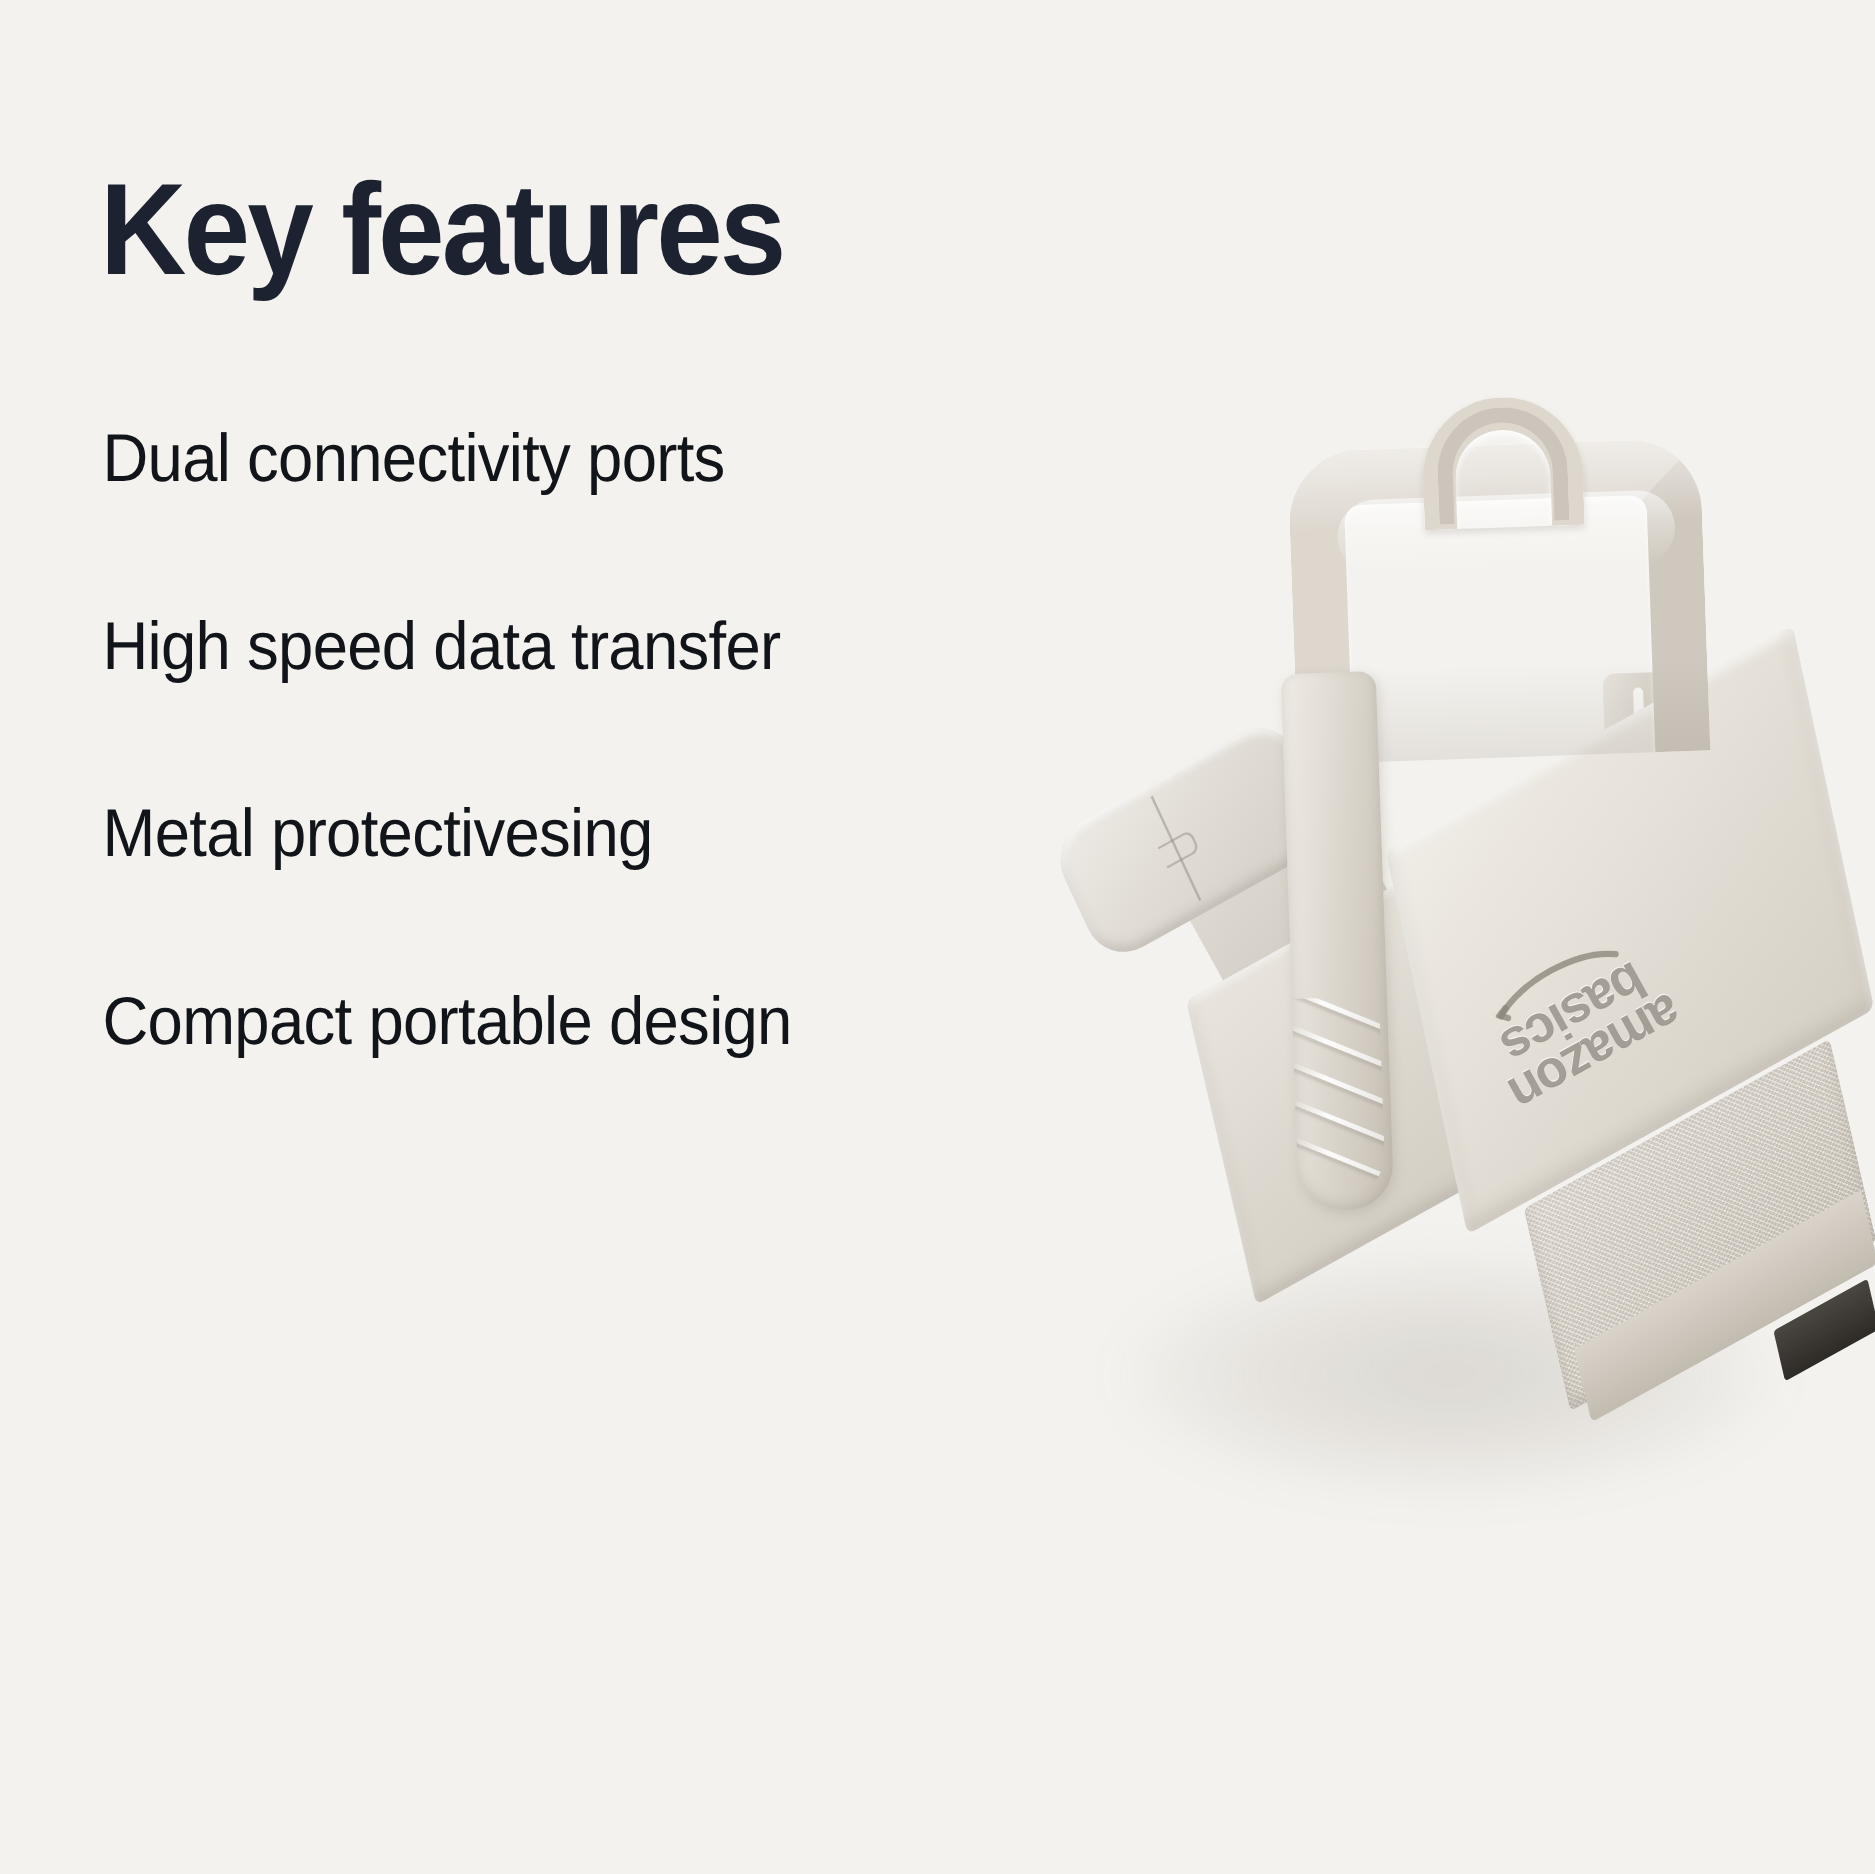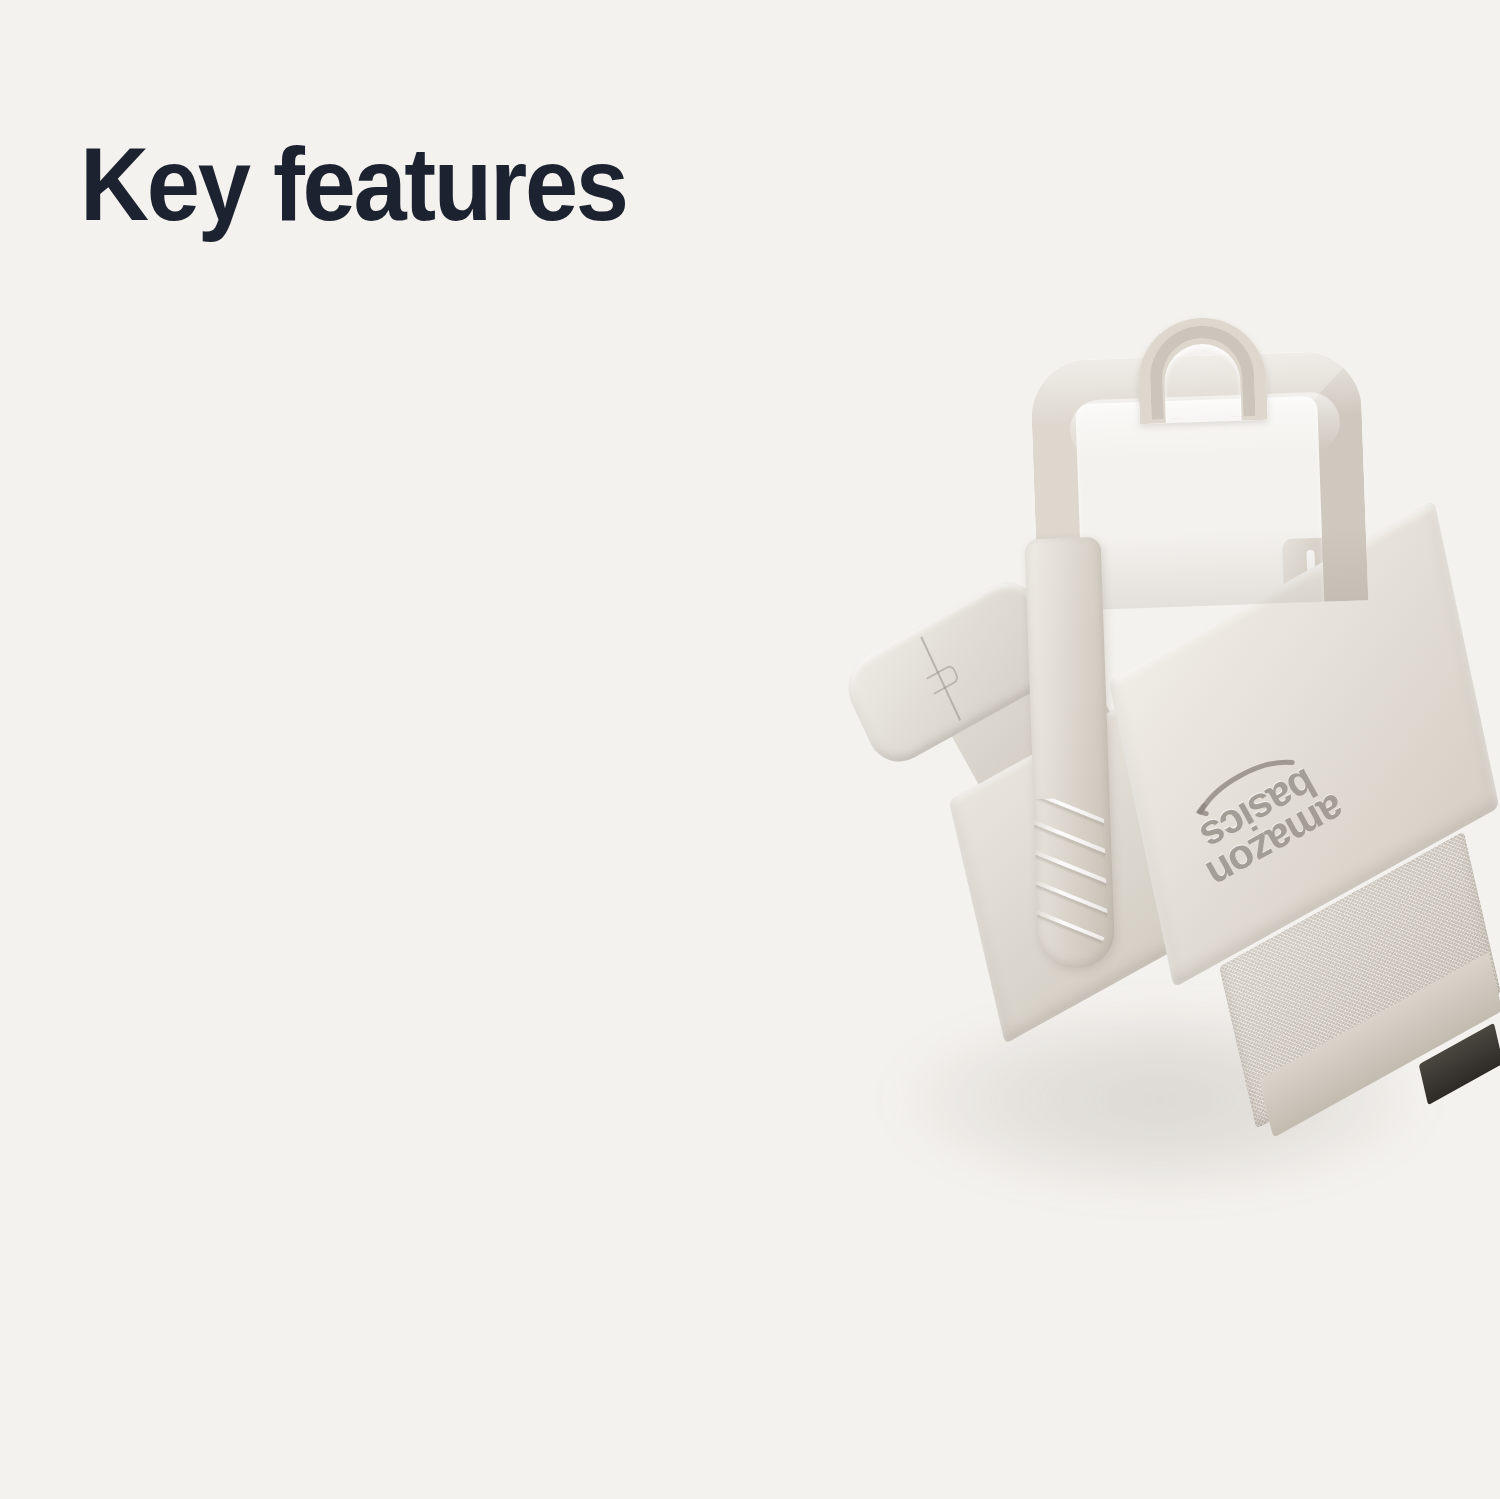--- a/index.html
+++ b/index.html
@@ -355,20 +355,26 @@
     pointer-events: none;
   }
 </style>
 </head>
 <body>
 
 <div class="page">
 
   <h1 class="headline">Key features</h1>
 
+  <div class="feature-list">
+    <div class="feature-item">Dual connectivity ports</div>
+    <div class="feature-item">High speed data transfer</div>
+    <div class="feature-item">Metal protectivesing</div>
+    <div class="feature-item">Compact portable design</div>
+  </div>
 
   <div class="product-stage">
     <div class="product">
 
       <div class="shadow-soft"></div>
 
       <div class="bracket-leg-right"></div>
       <div class="leg-highlight"></div>
 
       <div class="usbc-neck"></div>

